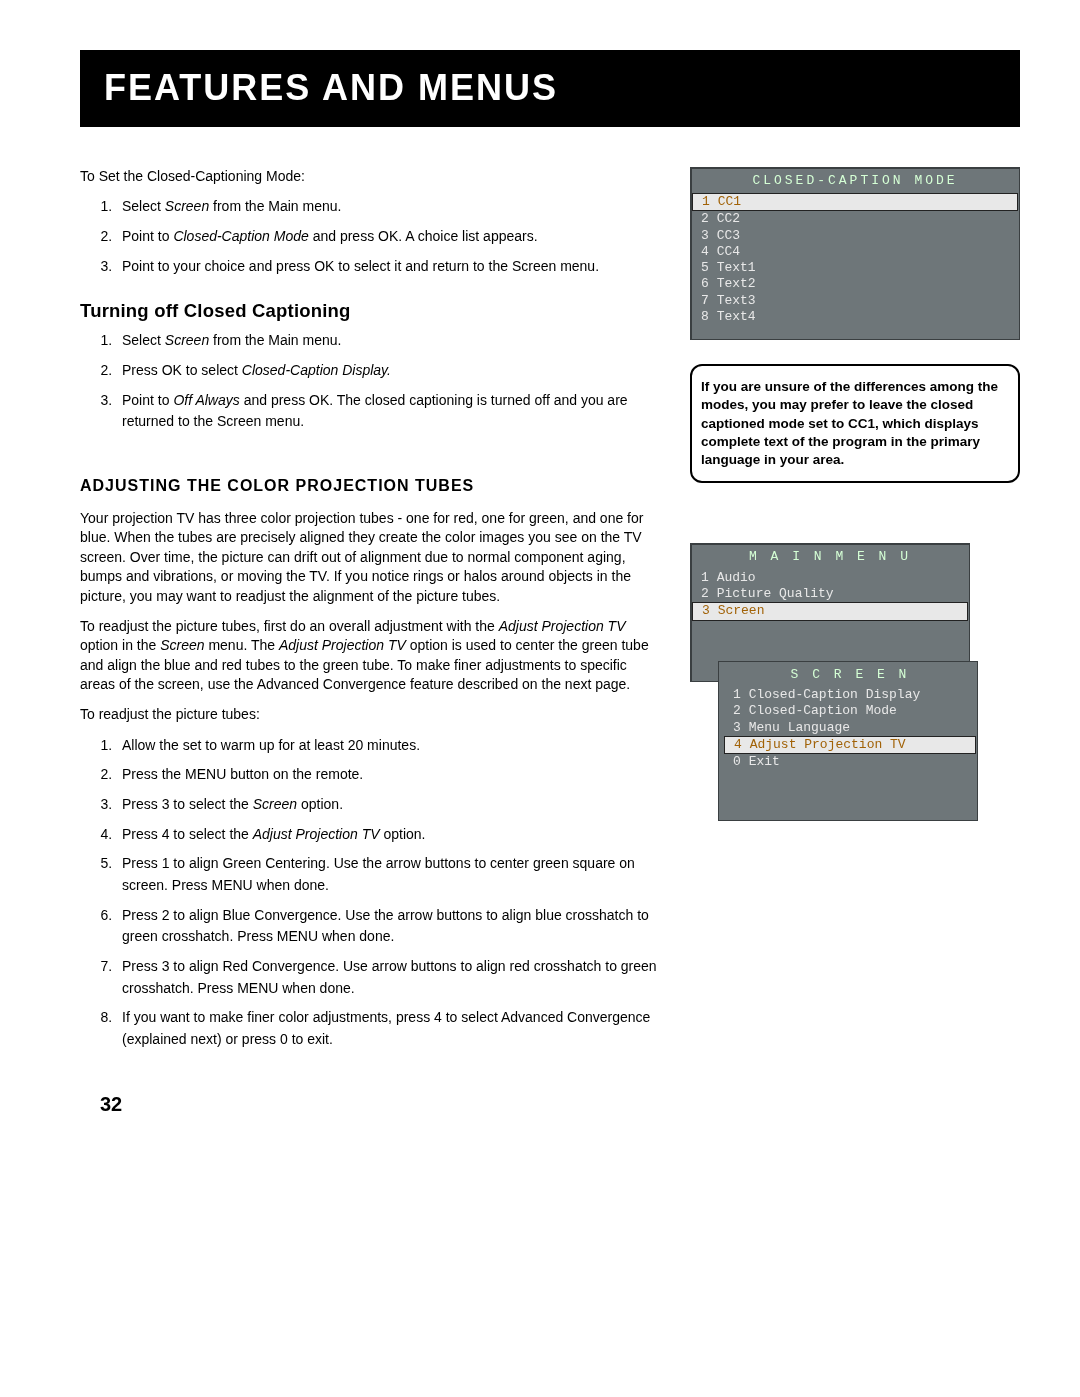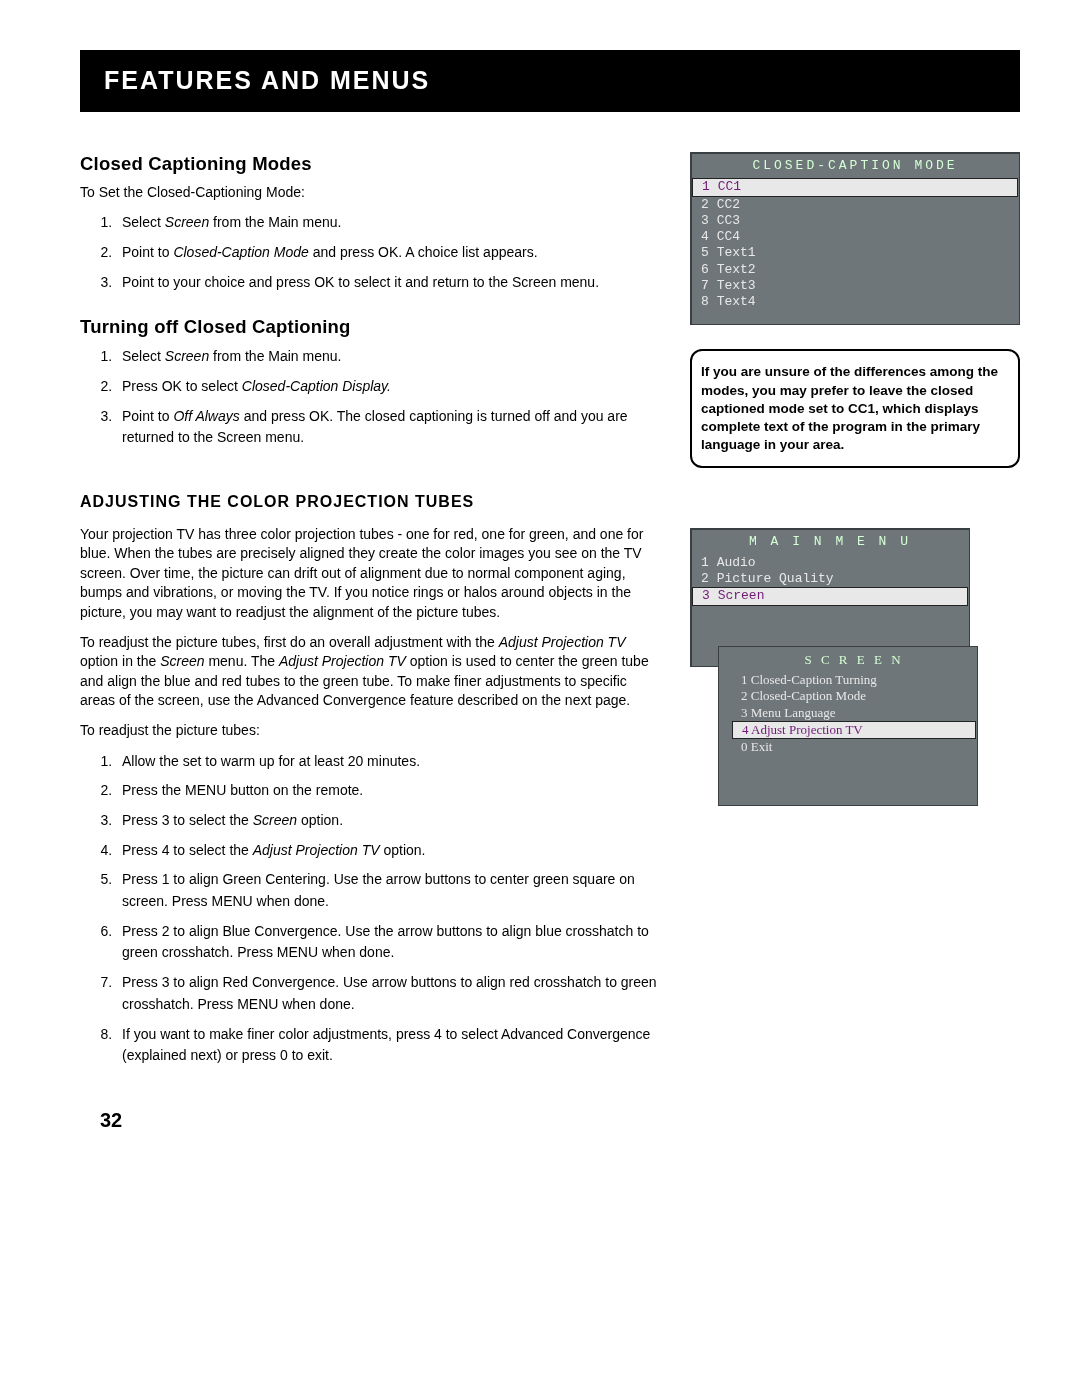--- a/index.html
+++ b/index.html
@@ -12,21 +12,21 @@
     width: 1080px;
     padding: 50px 60px 50px 80px;
   }
   .header-bar {
     background: #000;
     color: #fff;
     padding: 14px 24px;
     margin: 0 0 40px 0;
     font-family: 'Trebuchet MS', Arial, sans-serif;
     font-weight: bold;
-    font-size: 25px;
+    font-size: 36px;
     letter-spacing: 2px;
     text-transform: uppercase;
   }
   .content { display: flex; gap: 30px; }
   .left-col { flex: 1 1 540px; }
   .right-col { flex: 0 0 330px; }
   h2 { font-family: Verdana, Arial, sans-serif; font-weight: bold; font-size: 18.5px; margin: 0 0 6px 0; letter-spacing:0.2px; }
   h3.smallcaps { font-family: 'Trebuchet MS', Arial, sans-serif; font-weight: bold; font-size: 16px; letter-spacing: 1px; text-transform: uppercase; margin: 42px 0 12px 0; }
   p { margin: 0 0 10px 0; font-family: Verdana, Arial, sans-serif; font-size:14px; line-height:1.4; }
   ol { padding-left: 36px; margin: 0 0 18px 0; font-family: Verdana, Arial, sans-serif; font-size:14px; line-height:1.55; }
@@ -40,54 +40,53 @@
     font-family: 'Courier New', monospace;
     font-size: 13px;
     border: 1px solid #3a3f41;
     margin-bottom: 24px;
     padding: 0 4px 14px 4px;
     box-shadow: 1px 1px 0 #3a3f41 inset;
     min-height:120px;
   }
   .osd-title { color: #d5ffd5; text-align: center; letter-spacing: 3px; padding: 4px 0; font-size:13px; }
   .osd-row { padding: 0 6px; line-height:1.25; white-space: pre; }
-  .osd-row.selected { background: #e8e8e8; color: #701a75; margin: 0 -3px; padding: 0 9px; border:1px solid #222; }
+  .osd-row.selected { background: #e8e8e8; color: #a16207; margin: 0 -3px; padding: 0 9px; border:1px solid #222; }
   .tipbox {
     border: 2px solid #000;
     border-radius: 12px;
     padding: 12px 9px;
     font-family: Verdana, Arial, sans-serif;
     font-size: 13.5px;
     font-weight: bold;
     line-height: 1.35;
     margin-top: 24px;
   }
   .submenu {
     position: relative;
     margin-top:-45px;
     margin-left: 28px;
     background:#6e7679;
     border:1px solid #3a3f41;
-    padding: 0 4px 50px 16px;
-    font-family:Liberation Serif, serif;
+    padding: 0 4px 50px 8px;
+    font-family:Liberation Mono, monospace;
     font-size:13px;
     color:#e8e8e8;
   }
   .left-col .block { margin-bottom: 22px; }
 </style>
 </head>
 <body>
 
 <div class="header-bar">Features and Menus</div>
 
 <div class="content">
   <div class="left-col">
 
     <div class="block">
-      <h2>Closed Captioning Modes</h2>
       <p>To Set the Closed-Captioning Mode:</p>
       <ol>
         <li>Select <em>Screen</em> from the Main menu.</li>
         <li>Point to <em>Closed-Caption Mode</em> and press OK.  A choice list appears.</li>
         <li>Point to your choice and press OK to select it and return to the Screen menu.</li>
       </ol>
     </div>
 
     <div class="block">
       <h2>Turning off Closed Captioning</h2>
@@ -138,21 +137,21 @@
 
     <div style="position:relative;width:280px;">
       <div class="osd" style="width:280px; padding-bottom:60px;">
         <div class="osd-title">M A I N   M E N U</div>
         <div class="osd-row"><span>1</span> <span>Audio</span></div>
         <div class="osd-row"><span>2</span> <span>Picture Quality</span></div>
         <div class="osd-row selected"><span>3</span> <span>Screen</span></div>
       </div>
       <div class="submenu" style="width:260px;">
         <div class="osd-title">S C R E E N</div>
-        <div class="osd-row"><span>1</span> <span>Closed-Caption Turning</span></div>
+        <div class="osd-row"><span>1</span> <span>Closed-Caption Display</span></div>
         <div class="osd-row"><span>2</span> <span>Closed-Caption Mode</span></div>
         <div class="osd-row"><span>3</span> <span>Menu Language</span></div>
         <div class="osd-row selected"><span>4</span> <span>Adjust Projection TV</span></div>
         <div class="osd-row"><span>0</span> <span>Exit</span></div>
       </div>
     </div>
 
   </div>
 </div>
 

